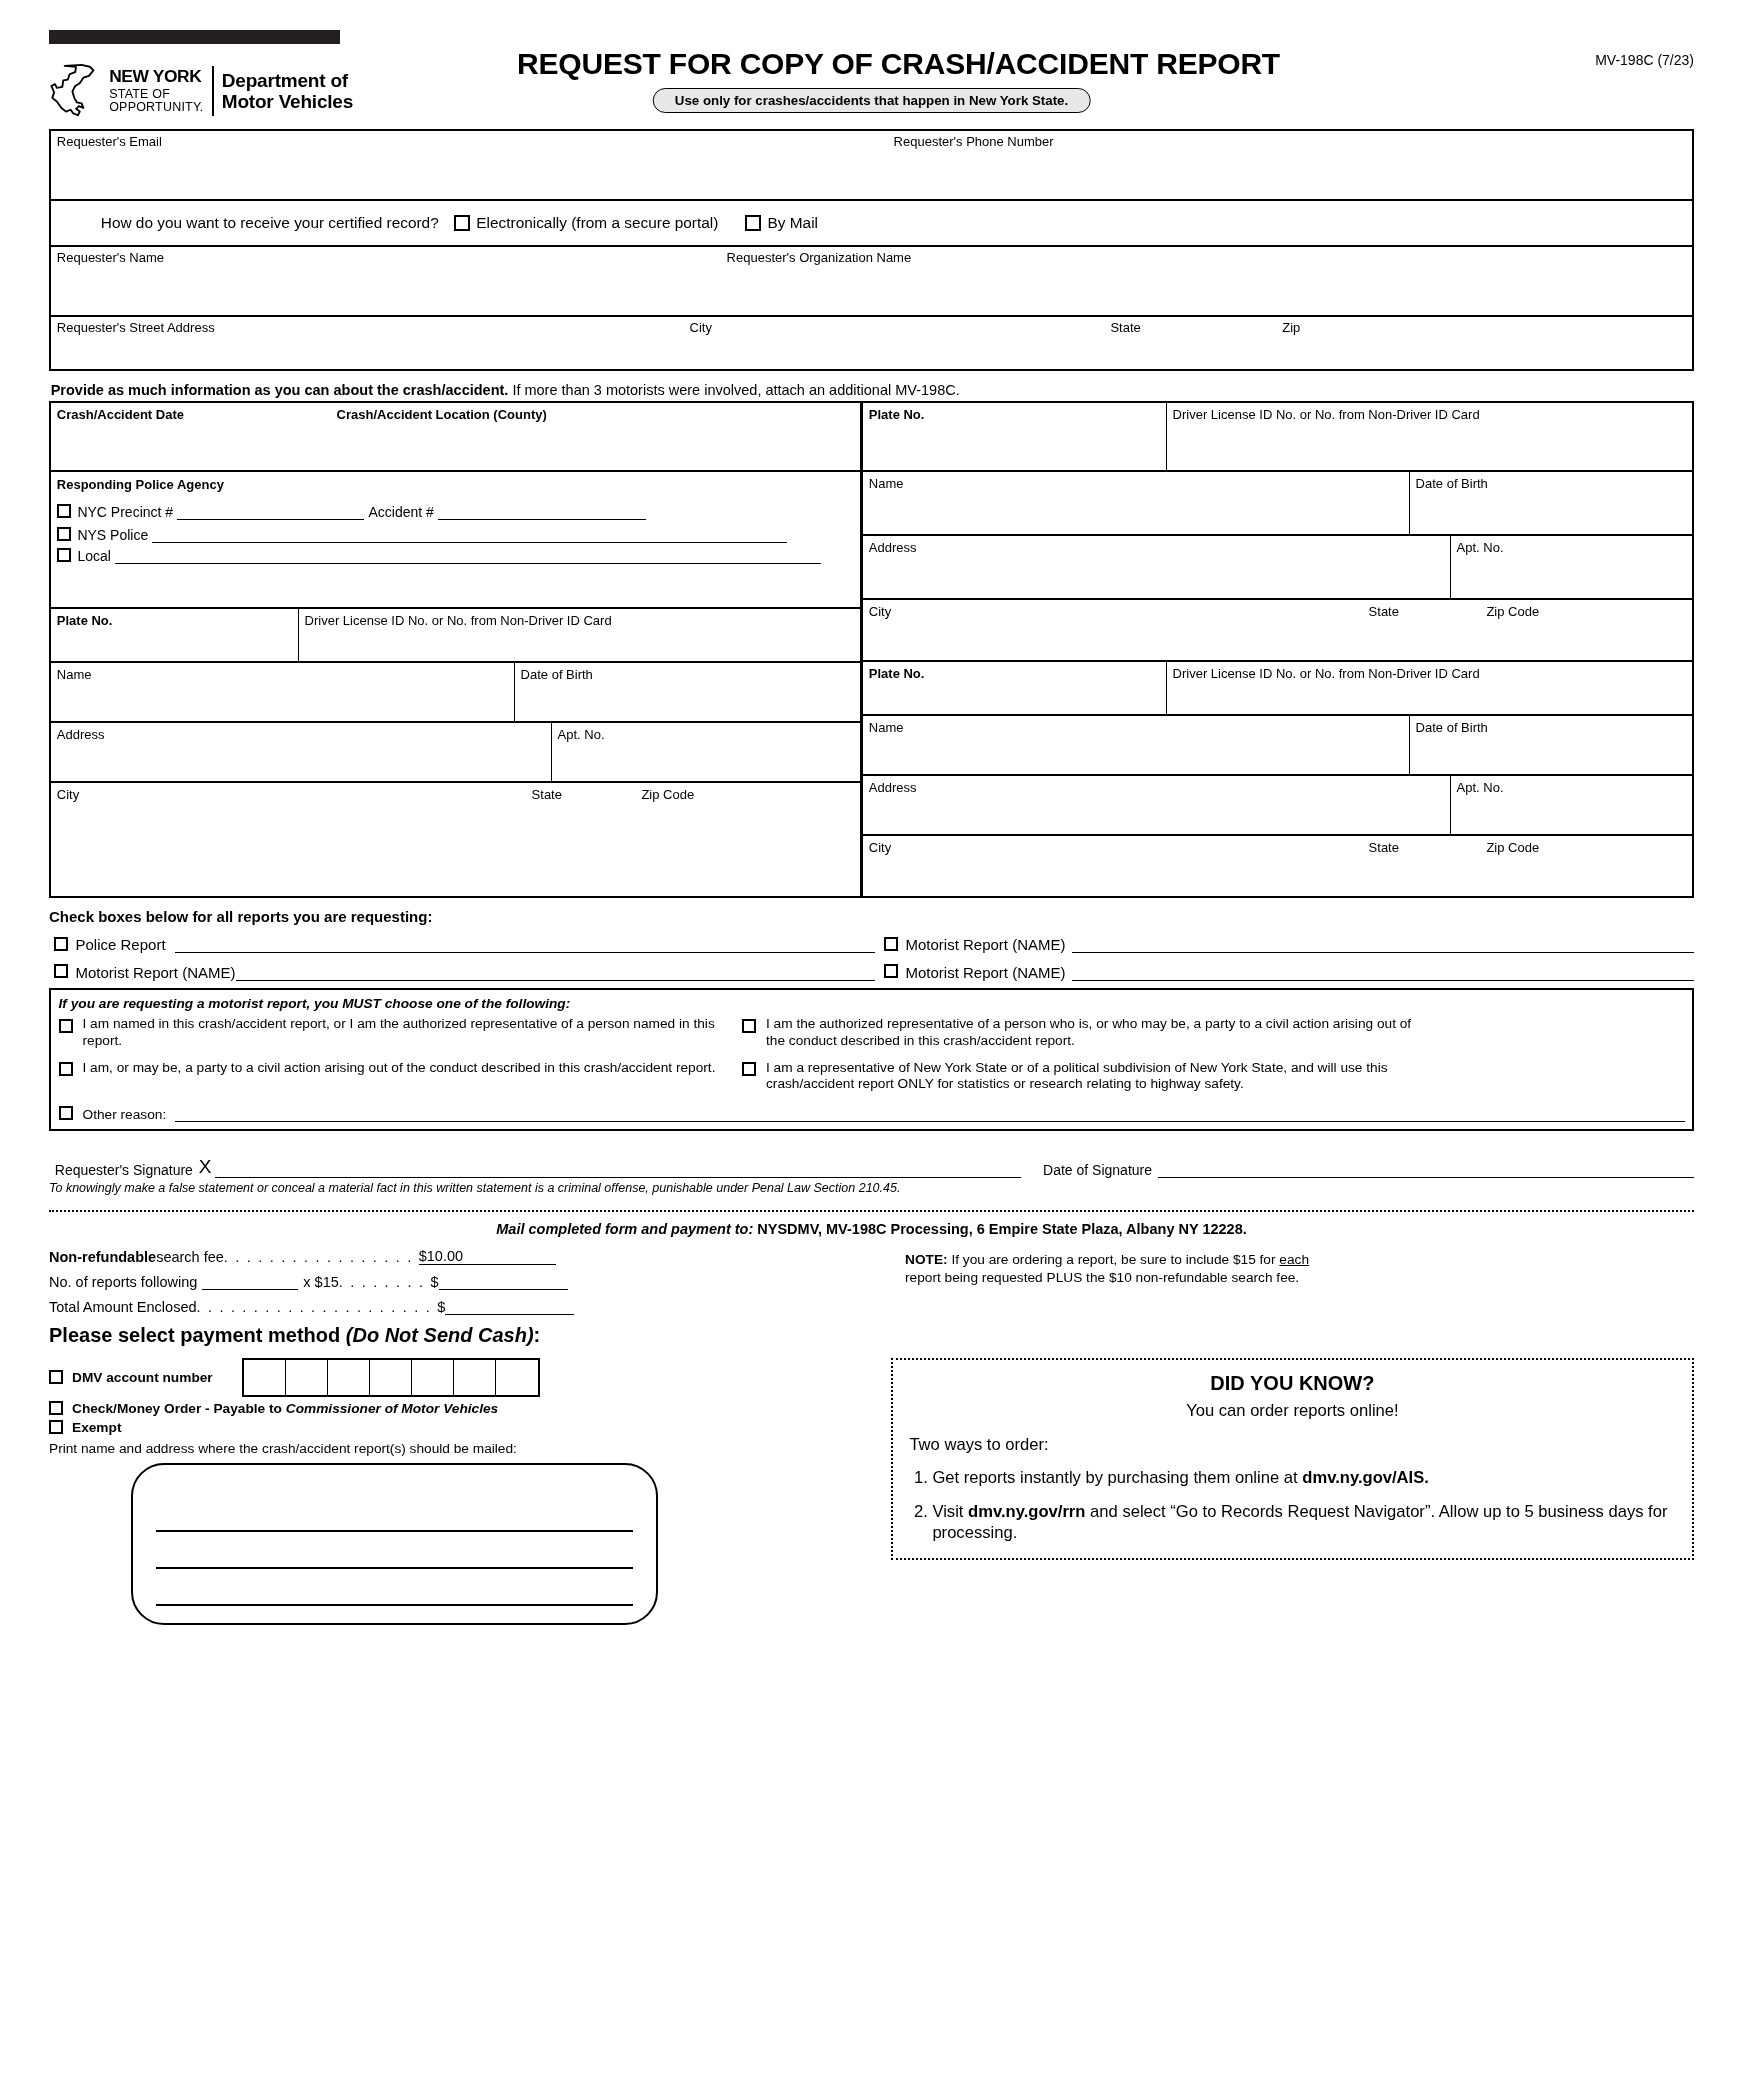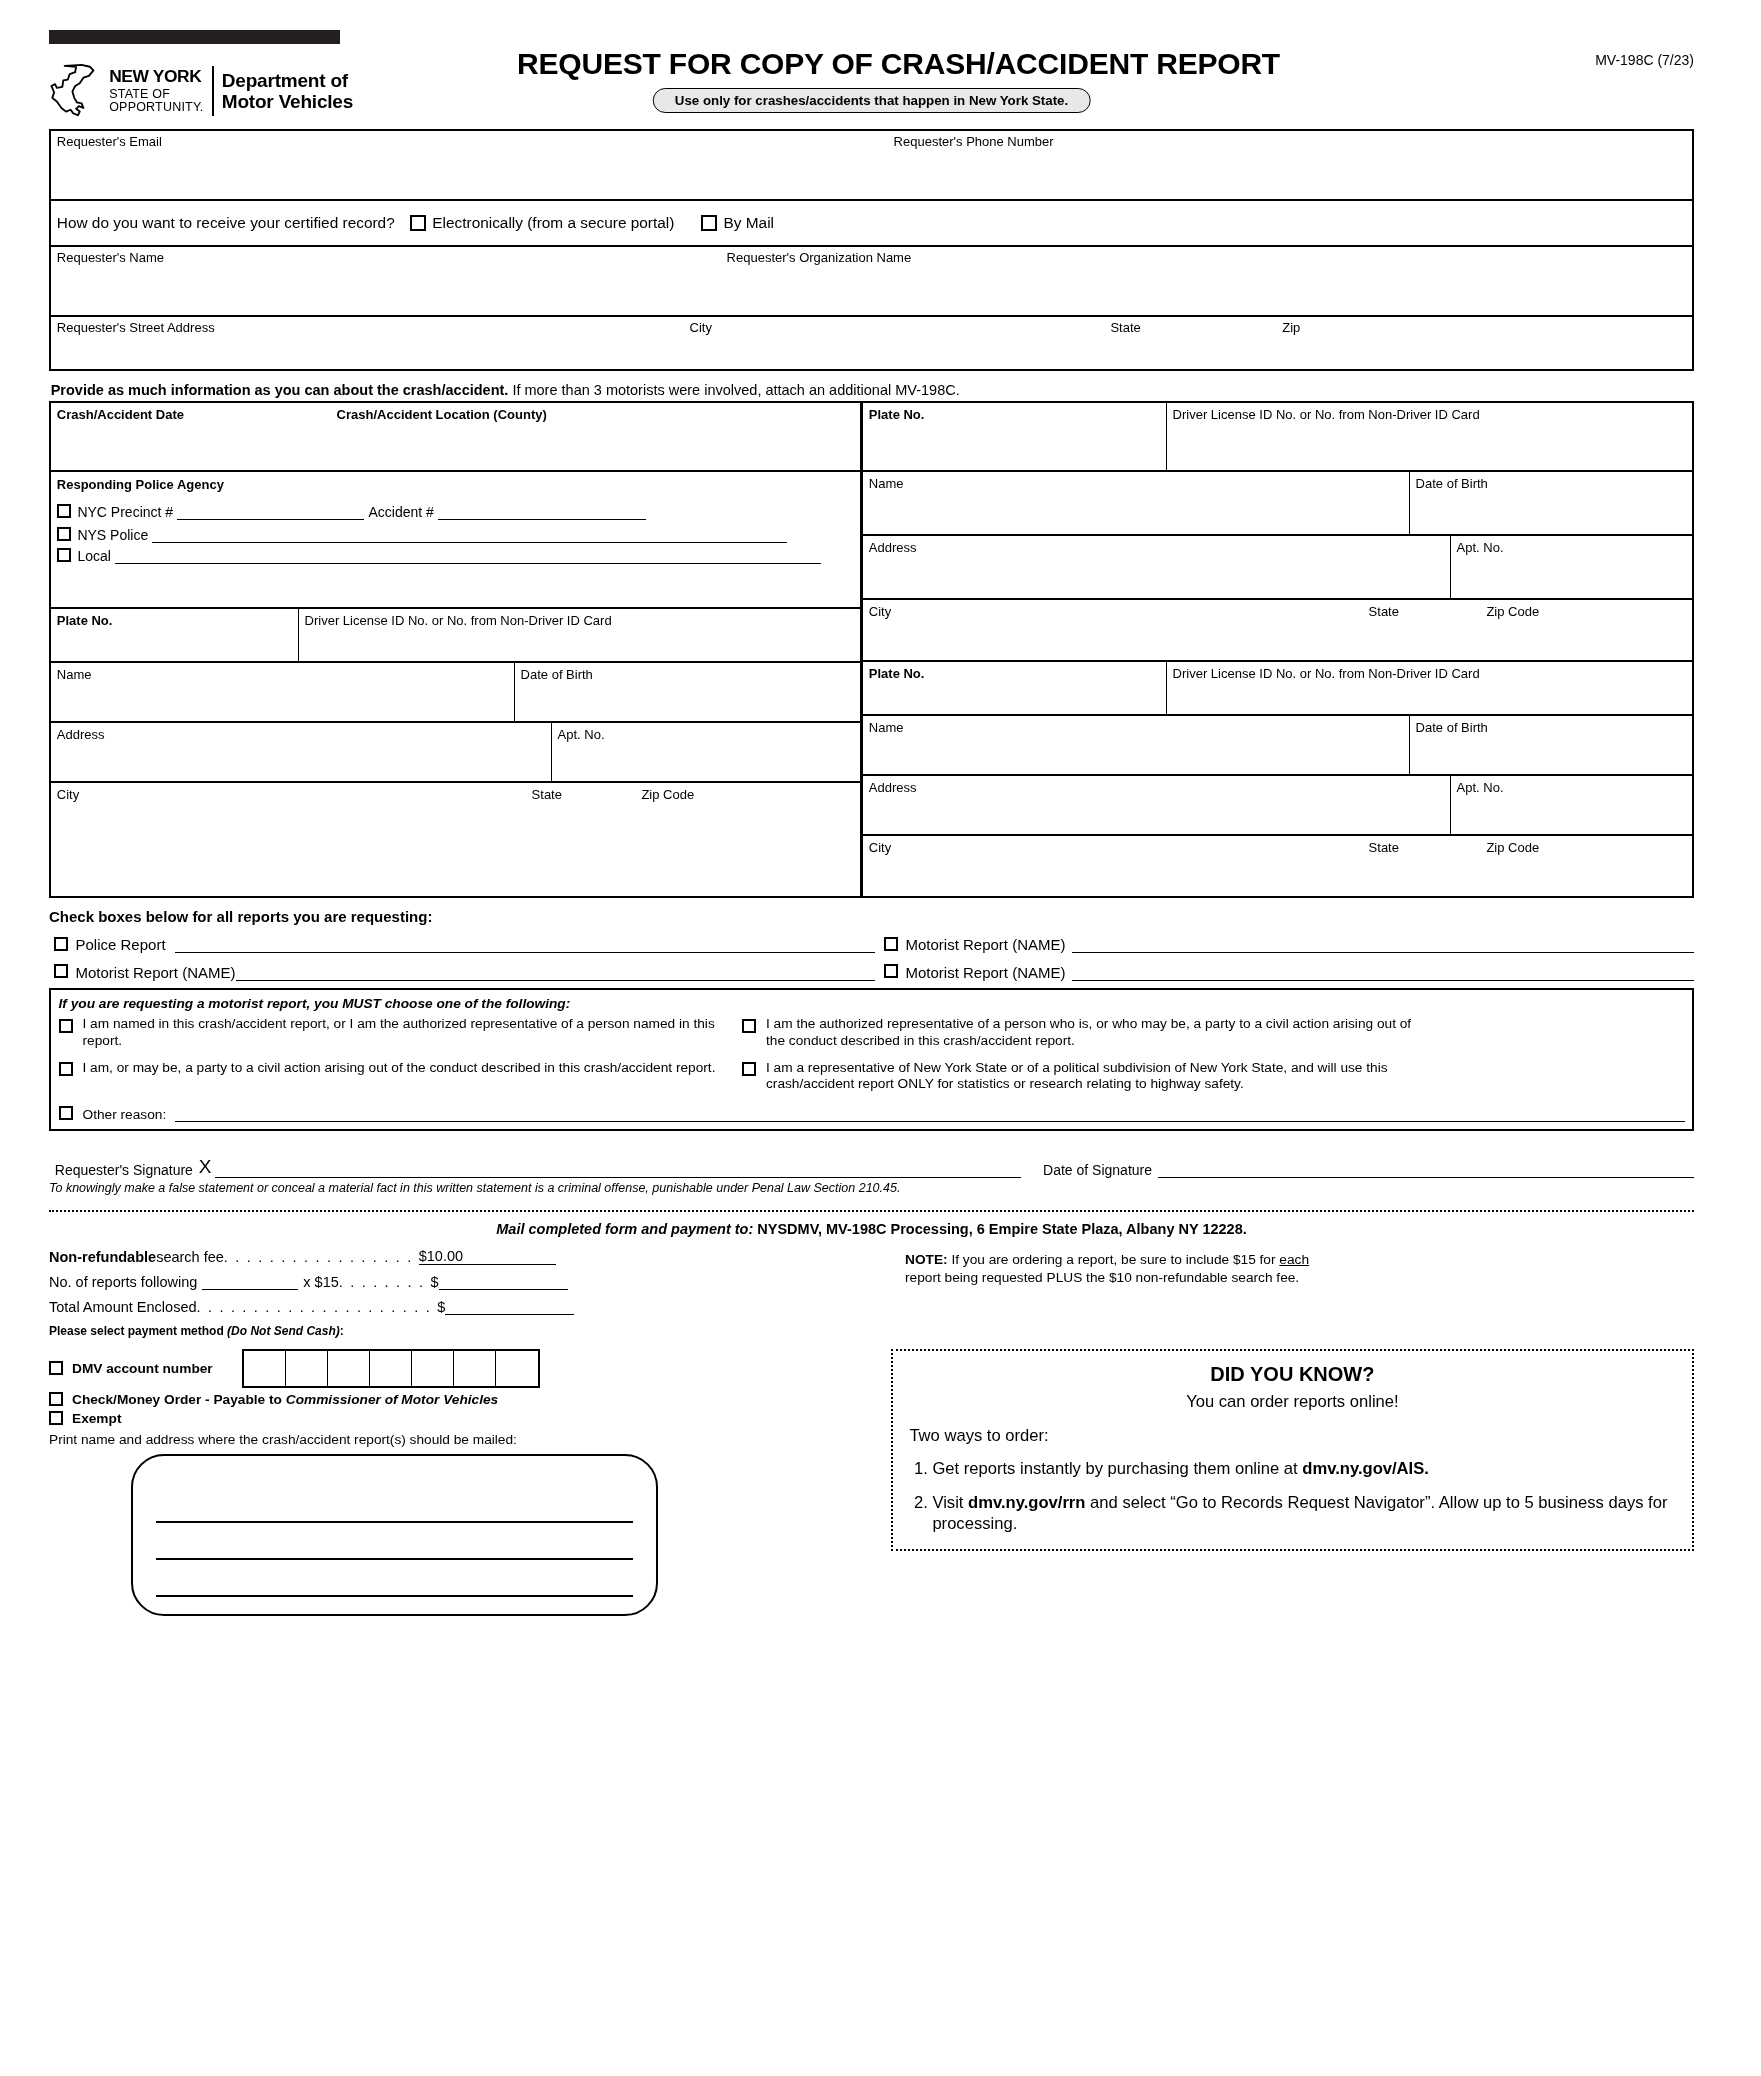--- a/index.html
+++ b/index.html
@@ -177,21 +177,21 @@
         <div class="pad" style="width:831px;">
           <span class="lbl">Requester's Email</span>
         </div>
         <div class="pad" style="flex:1;">
           <span class="lbl">Requester's Phone Number</span>
         </div>
       </div>
     </div>
 
     <div class="r-row" style="height:46px;display:flex;align-items:center;padding-left:5.8px;">
-      <span style="font-size:15.4px;">How do you want to receive your certified record?</span>
+      <span style="font-size:15.4px;margin-left:44px;">How do you want to receive your certified record?</span>
       <span class="chk chk-lg" style="margin:0 6.6px 0 15px;"></span>
       <span style="font-size:15.4px;">Electronically (from a secure portal)</span>
       <span class="chk chk-lg" style="margin:0 6.6px 0 26.6px;"></span>
       <span style="font-size:15.4px;">By Mail</span>
     </div>
 
     <div class="r-row" style="height:70px;">
       <div style="display:flex;height:100%;">
         <div class="pad" style="width:664px;">
           <span class="lbl">Requester's Name</span>
@@ -478,21 +478,21 @@
         <span class="under" style="width:129px;"></span>
       </div>
 
       <div class="fee-row">
         <span>Total Amount Enclosed</span>
         <span class="dots">. . . . . . . . . . . . . . . . . . . . .</span>
         <span style="margin-left:5.8px;">$</span>
         <span class="under" style="width:129px;"></span>
       </div>
 
-      <div style="font-size:12px;font-weight:bold;margin:1.7px 0 10.8px 0;">
+      <div style="font-size:20px;font-weight:bold;margin:1.7px 0 10.8px 0;">
         <span>Please select payment method </span><i>(Do Not Send Cash)</i><span>:</span>
       </div>
     </div>
 
     <div style="flex:1;padding:3.3px 0 0 25px;">
       <div class="note">
         <b>NOTE:</b><span> If you are ordering a report, be sure to include $15 for </span><u>each</u><br>
         <span>report being requested PLUS the $10 non-refundable search fee.</span>
       </div>
     </div>

